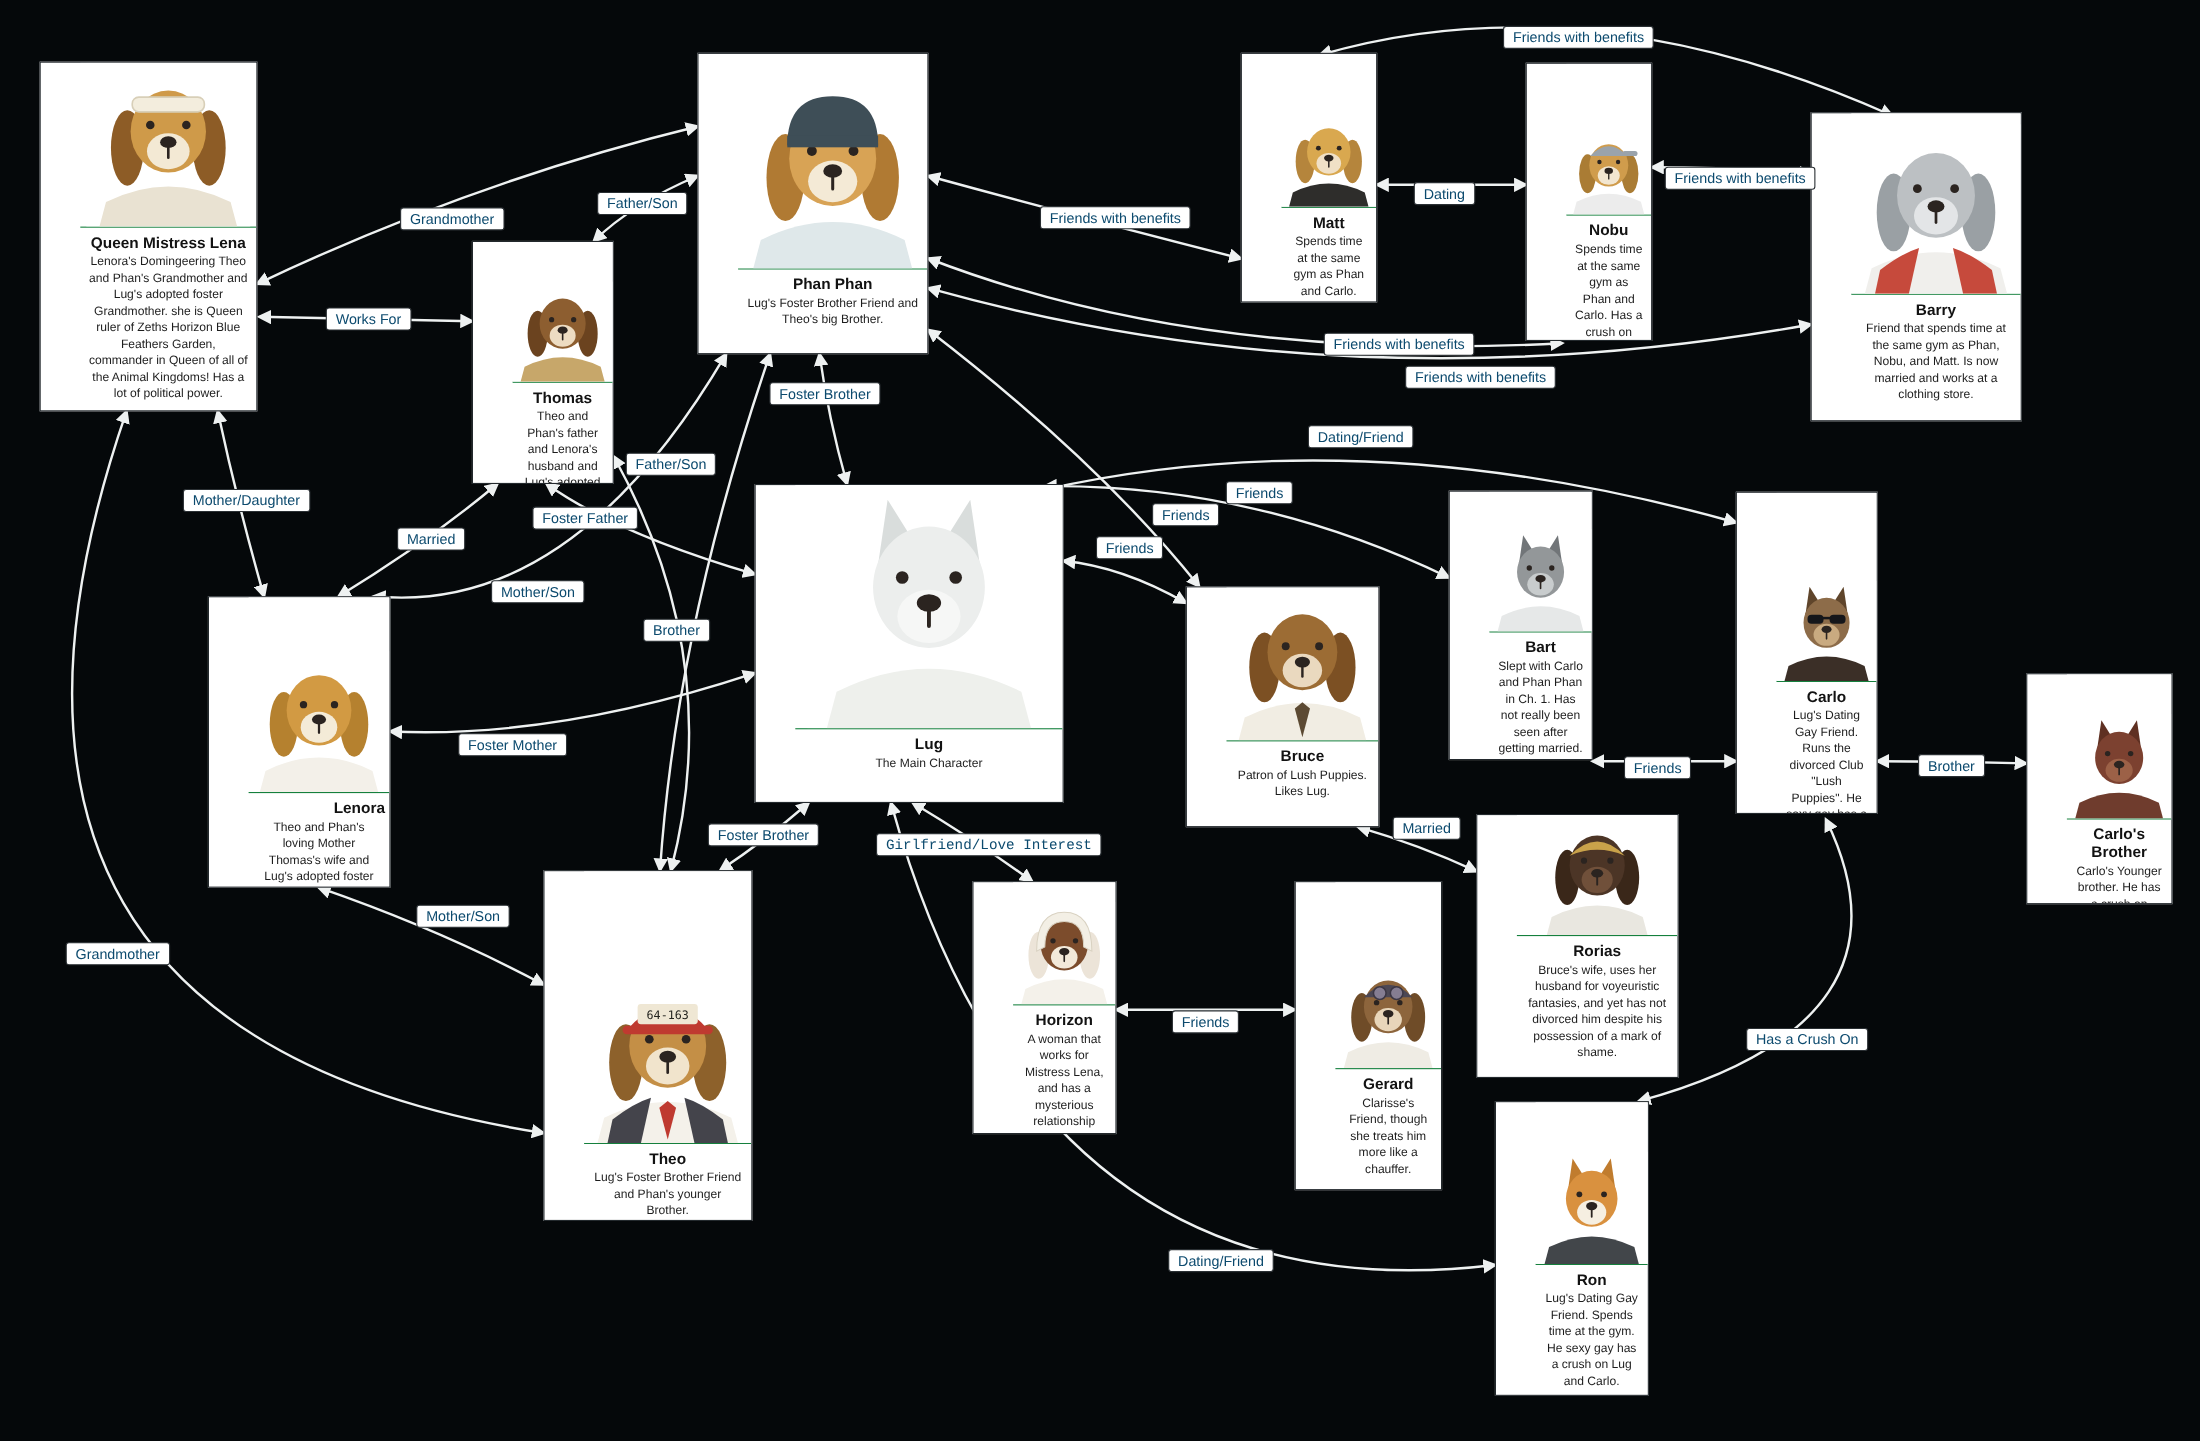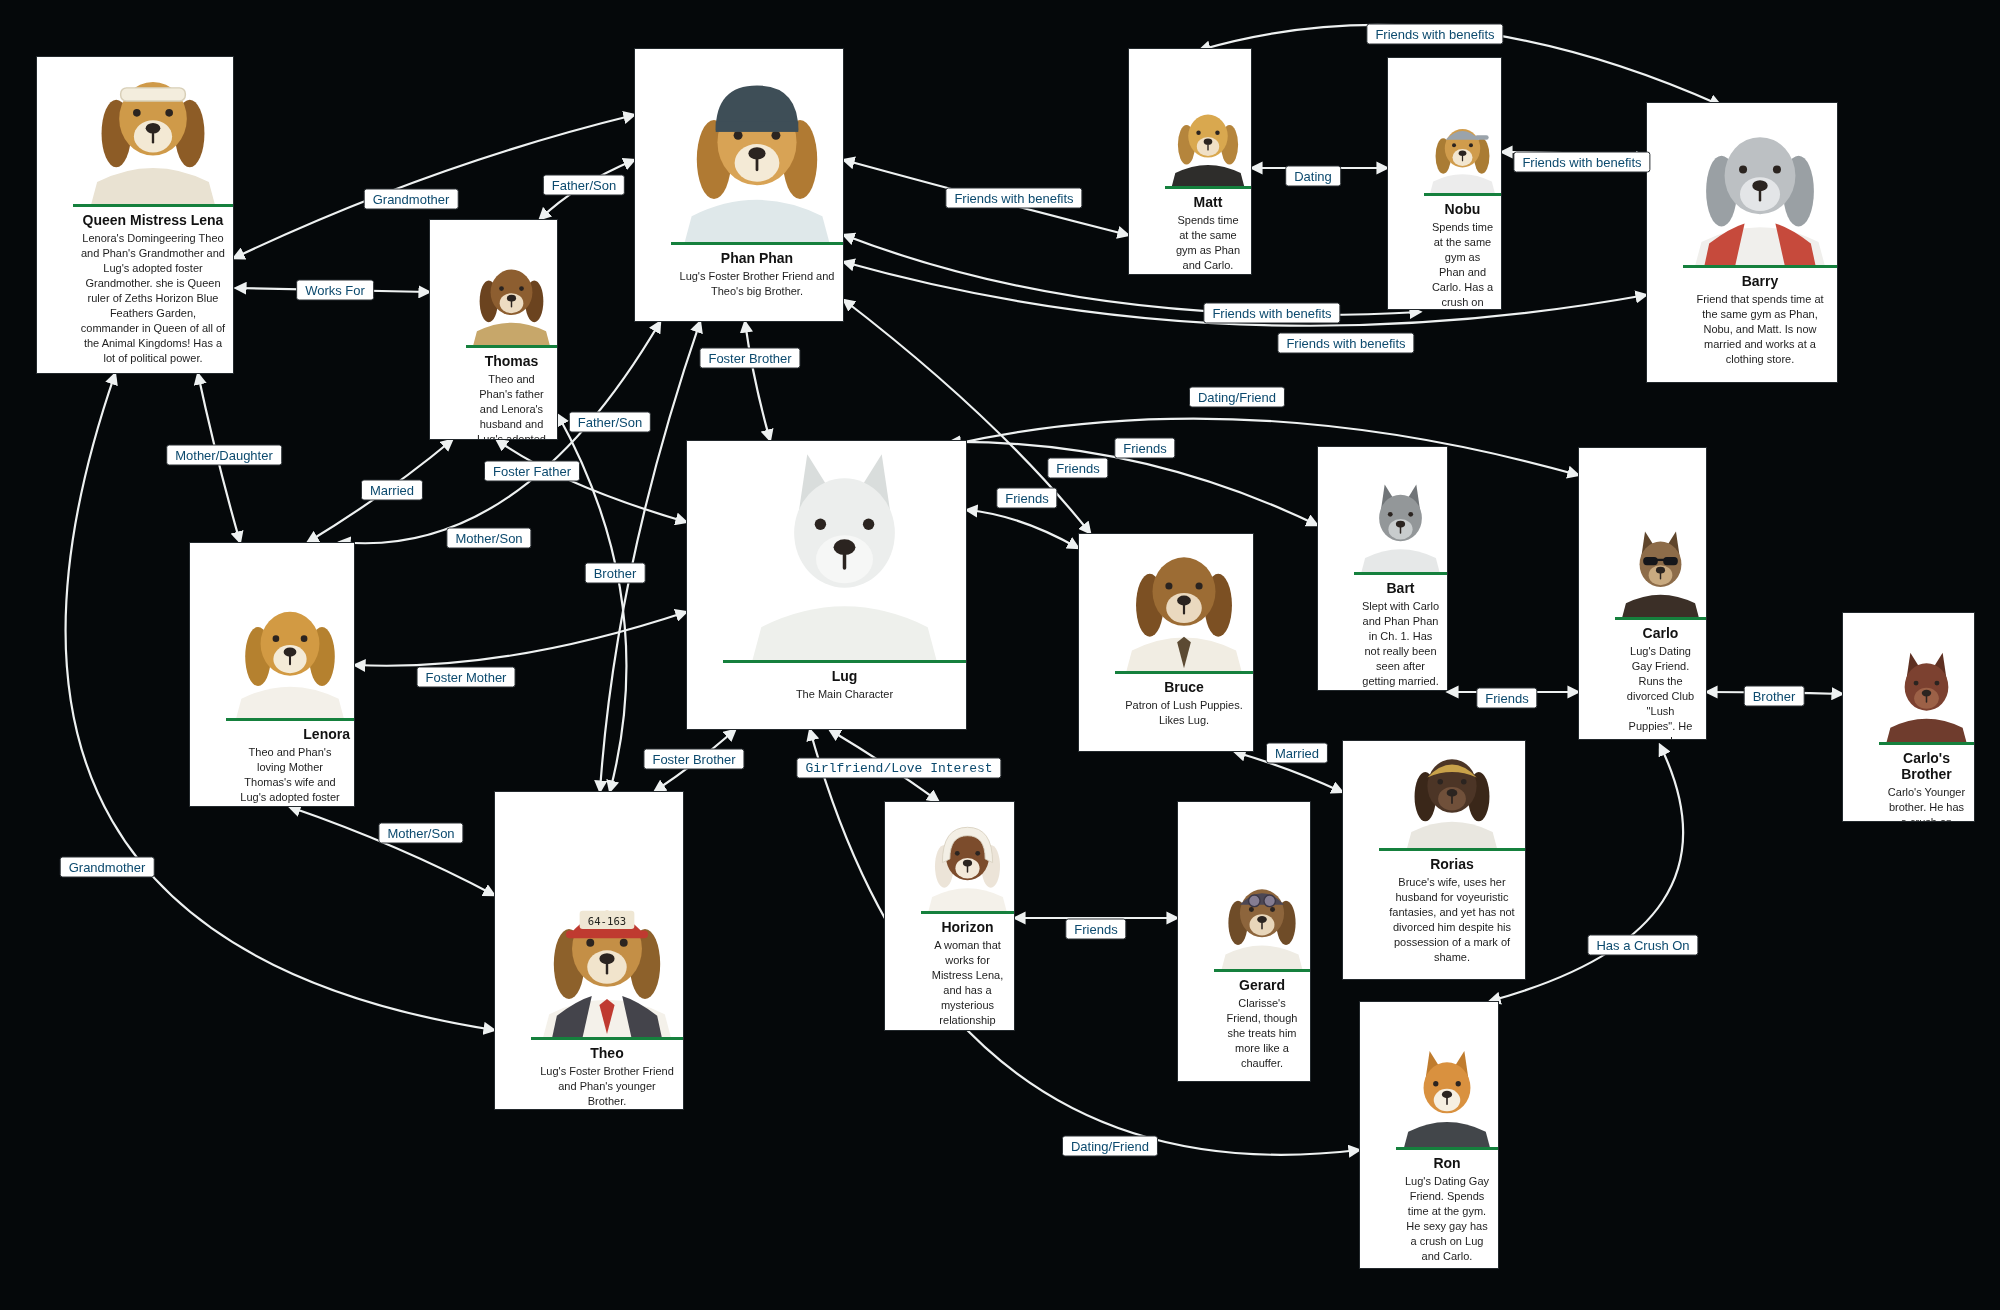--- a/index.html
+++ b/index.html
@@ -5,21 +5,21 @@
   * { box-sizing: border-box; }
   html, body { margin: 0; padding: 0; background: #05080a; }
   body { font-family: "Liberation Sans", sans-serif; }
   #stage { position: relative; width: 2000px; height: 1310px; background: #05080a; overflow: hidden; }
   #edges { position: absolute; left: 0; top: 0; width: 2000px; height: 1310px; z-index: 1; }
   .edge { fill: none; stroke: #eef1f1; stroke-width: 2.2; }
   .card {
     position: absolute; z-index: 2; background: #ffffff;
     border: 1px solid #23292d; display: flex; flex-direction: column; overflow: hidden; padding-left: 36px;
   }
-  .portrait { width: 100%; background: #ffffff; flex: 0 0 auto; border-bottom: 3px solid #15803d; }
+  .portrait { width: 100%; background: #ffffff; flex: 0 0 auto; border-bottom: 1px solid #15803d; }
   .portrait svg { width: 100%; height: 100%; display: block; }
   .cname { text-align: center; font-weight: bold; font-size: 14px; color: #121212; padding: 5px 4px 2px; }
   .cdesc { text-align: center; font-size: 11px; line-height: 1.36; color: #1d1d1d; padding: 1px 7px 6px; }
   .rlabel {
     position: absolute; z-index: 3; transform: translate(-50%,-50%);
     background: #ffffff; color: #0c4a6e; font-size: 13px; padding: 2px 8px;
     border-radius: 3px; white-space: nowrap; border: 1px solid #2a2f33;
   }
 </style>
 </head>

